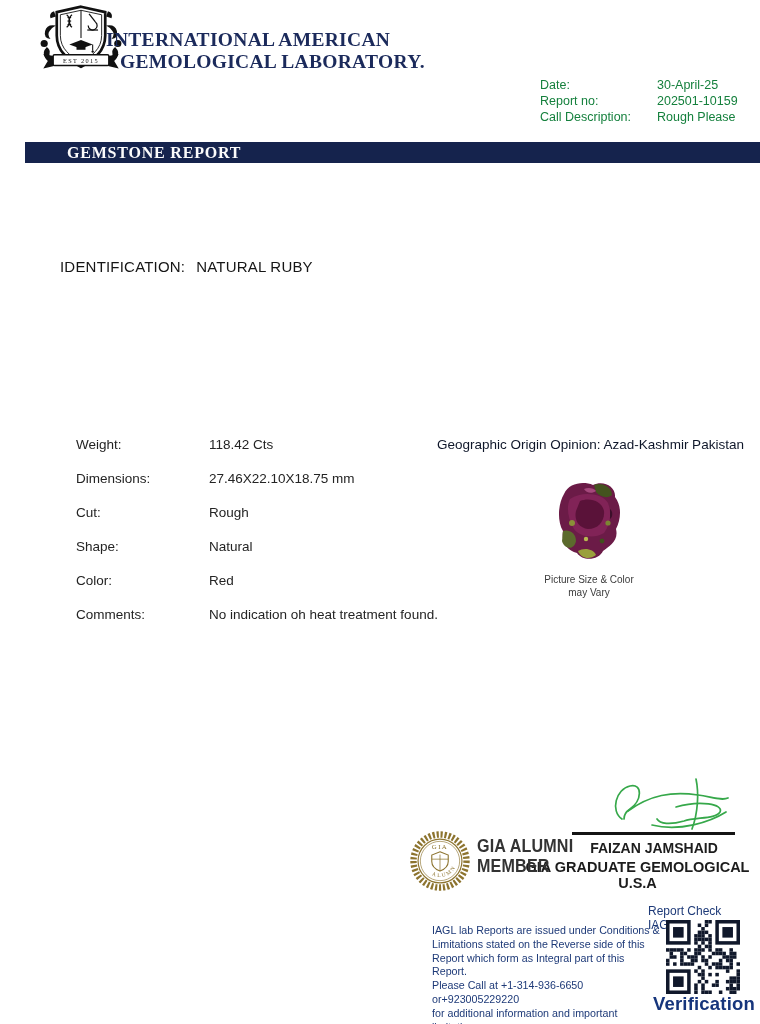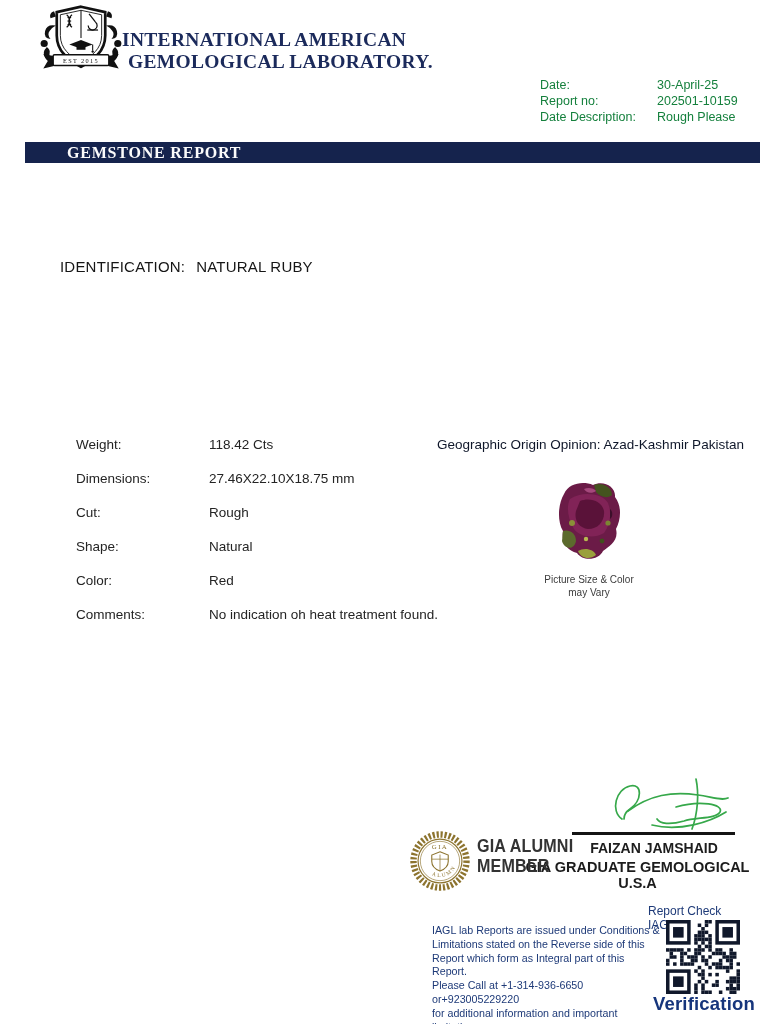--- a/index.html
+++ b/index.html
@@ -5,23 +5,23 @@
   html,body{margin:0;padding:0;background:#e8e8e8;}
   .page{
     position:relative;width:760px;height:1024px;background:#ffffff;
     font-family:"Liberation Sans",sans-serif;color:#1a1a1a;overflow:hidden;
     margin:0 auto;box-shadow:0 0 0 1px #d9d9d9;
   }
   .abs{position:absolute;}
 
   
   .crest{left:36px;top:4px;width:90px;height:70px;}
-  .org-title{left:122px;top:29px;font-family:"Liberation Serif",serif;
+  .org-title{left:106px;top:29px;font-family:"Liberation Serif",serif;
     font-weight:700;color:#1b2a5b;font-size:19.5px;line-height:22px;letter-spacing:.3px;}
-  .org-title .l2{margin-left:6px;}
+  .org-title .l2{margin-left:14px;}
 
   
   .meta{left:540px;top:77px;display:grid;grid-template-columns:117px auto;
     font-size:12.5px;line-height:16px;color:#15803d;}
 
   
   .banner{left:25px;top:142px;width:719px;height:21px;background:#15234d;
     display:flex;align-items:center;padding-left:22px;}
   .banner span{font-family:"Liberation Serif",serif;font-weight:700;color:#fbfbfb;
     font-size:16px;letter-spacing:.8px;padding-left:20px;}
@@ -115,21 +115,21 @@
   <div class="abs org-title">
     <div class="l1">INTERNATIONAL AMERICAN</div>
     <div class="l2">GEMOLOGICAL LABORATORY.</div>
   </div>
 
   <div class="abs meta">
     <div>Date:</div>
     <div>30-April-25</div>
     <div>Report no:</div>
     <div>202501-10159</div>
-    <div>Date Description:</div>
+    <div>Call Description:</div>
     <div>Rough Please</div>
   </div>
 
   <div class="abs banner">
     <span>GEMSTONE REPORT</span>
   </div>
 
   <div class="abs ident">
     <span>IDENTIFICATION:</span><span class="val">NATURAL RUBY</span>
   </div>

